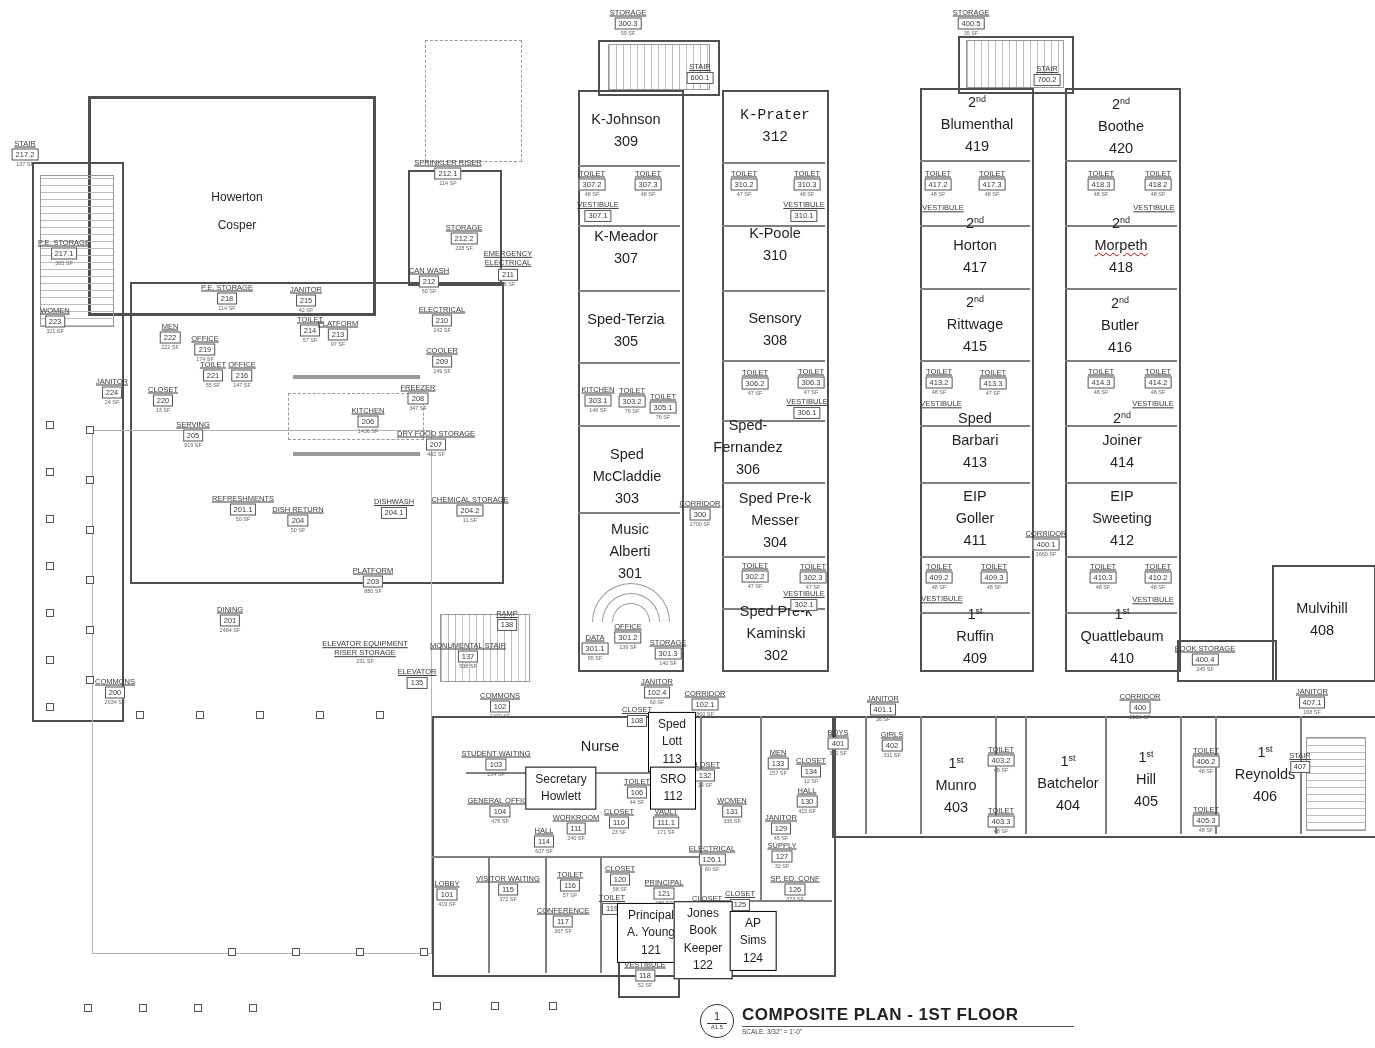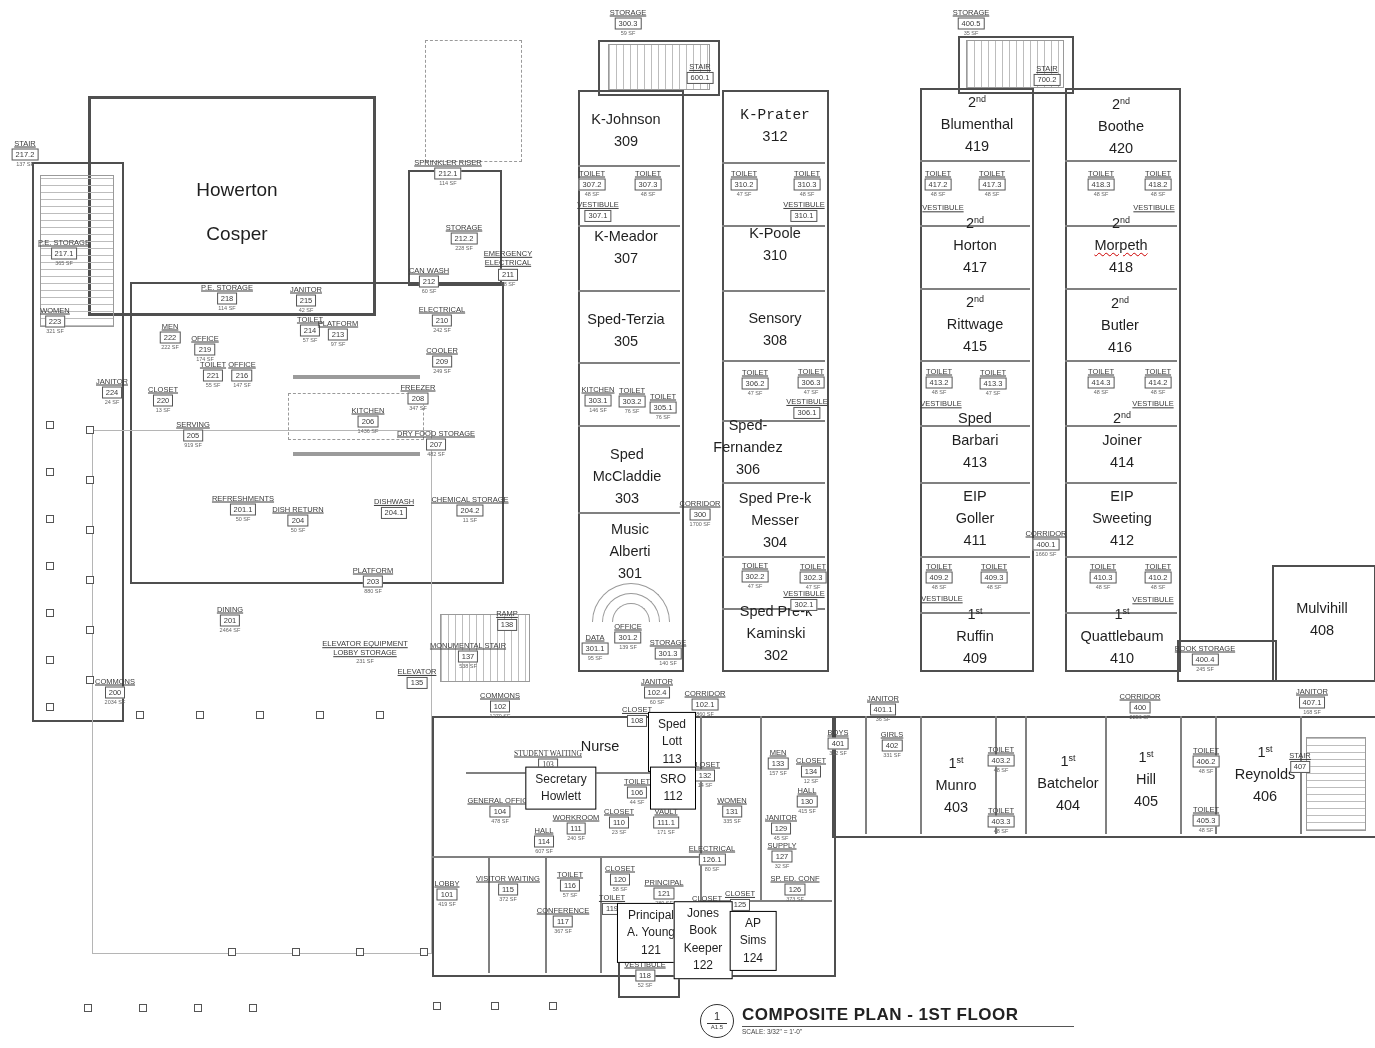--- a/index.html
+++ b/index.html
@@ -17,21 +17,21 @@
   .dash{position:absolute;border:1.5px dashed #9a9a9a;z-index:1;}
   .dot{position:absolute;width:6px;height:6px;border:1.5px solid #555;background:#fff;
        transform:translate(-50%,-50%);z-index:2;}
   .counter{position:absolute;background:#9b9b9b;z-index:1;}
   .arc{position:absolute;border:1px solid #999;border-bottom:none;
        border-radius:50% 50% 0 0 / 100% 100% 0 0;z-index:1;}
   
   .lbl{position:absolute;transform:translate(-50%,-50%);text-align:center;color:#1f1f1f;
        z-index:3;white-space:nowrap;}
   .big{font-size:14.5px;line-height:1.5;}
-  .big.xl{font-size:19px;line-height:2.3;}
+  .big.xl{font-size:12px;line-height:2.3;}
   .box{background:#fff;border:1.6px solid #000;padding:3px 9px;font-size:12px;
        line-height:1.45;z-index:4;}
   .tag{font-size:7.5px;line-height:1.25;color:#3a3a3a;}
   .tag .tname{text-decoration:underline;white-space:normal;max-width:86px;margin:0 auto;}
   .tag .tnum{display:inline-block;border:1px solid #555;background:#fff;padding:0 3px;
              font-size:7.5px;margin-top:1px;line-height:1.3;}
   .tag .tsf{font-size:5.5px;color:#666;}
   .wavy{text-decoration:underline;text-decoration-style:wavy;text-decoration-color:#c00;
         text-decoration-thickness:1px;text-underline-offset:2px;}
   sup{font-size:62%;}
@@ -465,21 +465,21 @@
         <div class="tname">PLATFORM</div>
         <div><span class="tnum">203</span></div>
         <div class="tsf">880 SF</div>
       </div>
       <div class="lbl tag" style="left: 115px; top: 691px;">
         <div class="tname">COMMONS</div>
         <div><span class="tnum">200</span></div>
         <div class="tsf">2034 SF</div>
       </div>
       <div class="lbl tag" style="left: 365px; top: 652px;">
-        <div class="tname">ELEVATOR EQUIPMENT LOBBY STORAGE</div>
+        <div class="tname">ELEVATOR EQUIPMENT RISER STORAGE</div>
         <div class="tsf">231 SF</div>
       </div>
       <div class="lbl tag" style="left: 417px; top: 678px;">
         <div class="tname">ELEVATOR</div>
         <div><span class="tnum">135</span></div>
       </div>
       <div class="lbl tag" style="left: 468px; top: 655px;">
         <div class="tname">MONUMENTAL STAIR</div>
         <div><span class="tnum">137</span></div>
         <div class="tsf">538 SF</div>
@@ -622,21 +622,21 @@
       <div class="lbl tag" style="left: 712px; top: 858px;">
         <div class="tname">ELECTRICAL</div>
         <div><span class="tnum">126.1</span></div>
         <div class="tsf">80 SF</div>
       </div>
       <div class="lbl tag" style="left: 795px; top: 888px;">
         <div class="tname">SP. ED. CONF</div>
         <div><span class="tnum">126</span></div>
         <div class="tsf">373 SF</div>
       </div>
-      <div class="lbl tag" style="left: 548px; top: 763px; font-family: Liberation Serif, serif;">
+      <div class="lbl tag" style="left: 496px; top: 763px;">
         <div class="tname">STUDENT WAITING</div>
         <div><span class="tnum">103</span></div>
         <div class="tsf">254 SF</div>
       </div>
       <div class="lbl tag" style="left: 500px; top: 810px;">
         <div class="tname">GENERAL OFFICE</div>
         <div><span class="tnum">104</span></div>
         <div class="tsf">478 SF</div>
       </div>
       <div class="lbl tag" style="left: 544px; top: 840px;">

